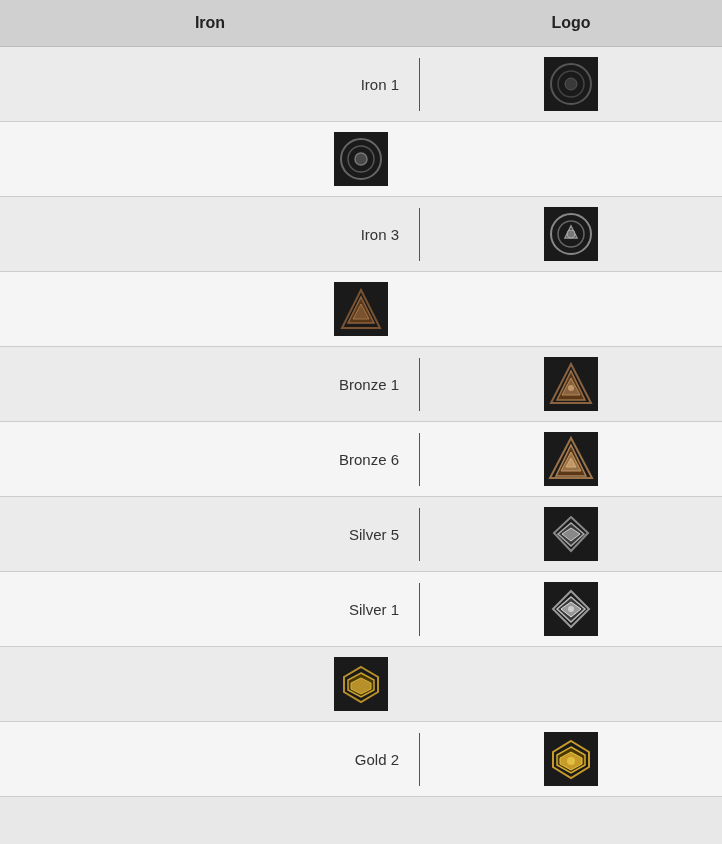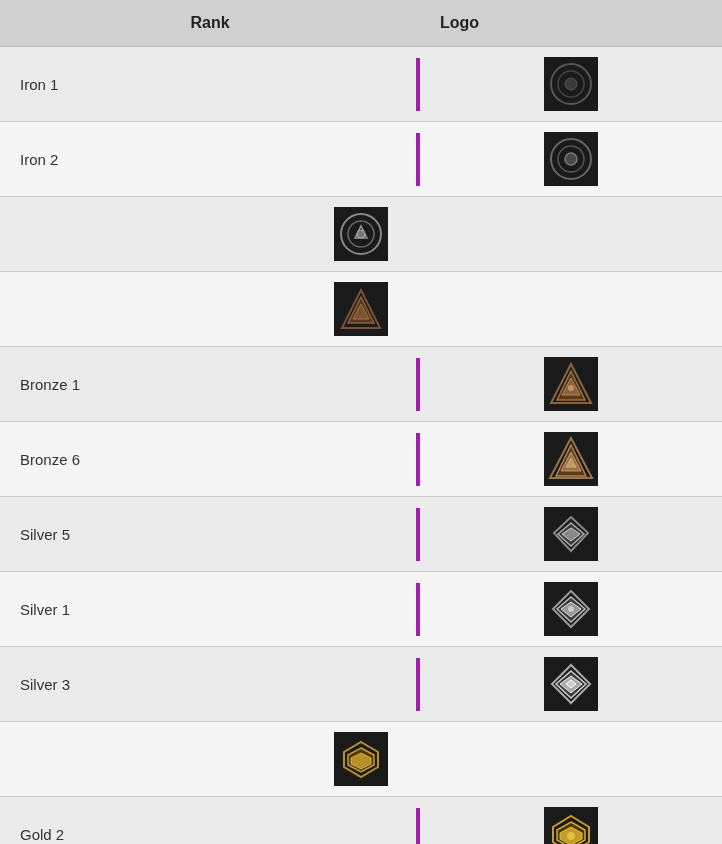--- a/index.html
+++ b/index.html
@@ -24,87 +24,87 @@
       font-size: 16px;
       color: #222;
       text-align: center;
     }
     .header-logo {
       flex: 1;
       padding: 14px 20px;
       font-weight: bold;
       font-size: 16px;
       color: #222;
-      text-align: left;
+      text-align: center;
     }
     .data-row {
       display: flex;
       align-items: center;
       border-bottom: 1px solid #ccc;
     }
     .data-row:nth-child(odd) {
       background: #ebebeb;
     }
     .data-row:nth-child(even) {
       background: #f5f5f5;
     }
     .rank-cell {
       flex: 0 0 420px;
       padding: 18px 20px;
       font-size: 15px;
       color: #333;
-      text-align: left;
-      border-right: 4px solid #a21caf;
+      text-align: right;
+      border-right: 1px solid #a21caf;
     }
     .logo-cell {
       flex: 1;
       padding: 10px 20px;
       display: flex;
       align-items: center;
       justify-content: center;
     }
 
     
     .badge {
       width: 54px;
       height: 54px;
     }
   </style>
 </head>
 <body>
 
 <div class="table-container">
   <div class="header-row">
-    <div class="header-rank">Rank</div>
+    <div class="header-rank">Iron</div>
     <div class="header-logo">Logo</div>
   </div>
   <div id="table-body">
       <div class="data-row">
         <div class="rank-cell">Iron 1</div>
         <div class="logo-cell">
           <div class="badge"><svg viewBox="0 0 54 54" xmlns="http://www.w3.org/2000/svg">
       <rect width="54" height="54" fill="#1a1a1a"></rect>
       <circle cx="27" cy="27" r="20" fill="none" stroke="#555" stroke-width="2"></circle>
       <circle cx="27" cy="27" r="13" fill="none" stroke="#444" stroke-width="1.5"></circle>
       <circle cx="27" cy="27" r="6" fill="#3a3a3a" stroke="#555" stroke-width="1"></circle>
     </svg></div>
         </div>
       </div>
       <div class="data-row">
-        <div class="rank-cell">Iron 2</div>
         <div class="logo-cell">
           <div class="badge"><svg viewBox="0 0 54 54" xmlns="http://www.w3.org/2000/svg">
       <rect width="54" height="54" fill="#1a1a1a"></rect>
       <circle cx="27" cy="27" r="20" fill="none" stroke="#666" stroke-width="2"></circle>
       <circle cx="27" cy="27" r="13" fill="none" stroke="#555" stroke-width="1.5"></circle>
       <circle cx="27" cy="27" r="6" fill="#4a4a4a" stroke="#777" stroke-width="1.5"></circle>
     </svg></div>
         </div>
       </div>
       <div class="data-row">
+        <div class="rank-cell">Iron 3</div>
         <div class="logo-cell">
           <div class="badge"><svg viewBox="0 0 54 54" xmlns="http://www.w3.org/2000/svg">
       <rect width="54" height="54" fill="#1a1a1a"></rect>
       <circle cx="27" cy="27" r="20" fill="none" stroke="#888" stroke-width="2"></circle>
       <circle cx="27" cy="27" r="13" fill="none" stroke="#666" stroke-width="1.5"></circle>
       <polygon points="27,19 33,31 21,31" fill="none" stroke="#999" stroke-width="1.5"></polygon>
       <circle cx="27" cy="27" r="4" fill="#777" stroke="#aaa" stroke-width="1"></circle>
     </svg></div>
         </div>
       </div>
@@ -159,32 +159,20 @@
           <div class="badge"><svg viewBox="0 0 54 54" xmlns="http://www.w3.org/2000/svg">
       <rect width="54" height="54" fill="#1a1a1a"></rect>
       <polygon points="27,9 45,27 27,45 9,27" fill="none" stroke="#999" stroke-width="2"></polygon>
       <polygon points="27,15 41,27 27,40 13,27" fill="#3a3a3a" stroke="#bbb" stroke-width="1.5"></polygon>
       <polygon points="27,20 37,27 27,35 17,27" fill="#999" stroke="#ddd" stroke-width="1"></polygon>
       <circle cx="27" cy="27" r="3" fill="#ccc"></circle>
     </svg></div>
         </div>
       </div>
       <div class="data-row">
-        <div class="rank-cell">Silver 3</div>
-        <div class="logo-cell">
-          <div class="badge"><svg viewBox="0 0 54 54" xmlns="http://www.w3.org/2000/svg">
-      <rect width="54" height="54" fill="#1a1a1a"></rect>
-      <polygon points="27,8 46,27 27,46 8,27" fill="none" stroke="#aaa" stroke-width="2"></polygon>
-      <polygon points="27,14 42,27 27,41 12,27" fill="#3a3a3a" stroke="#ccc" stroke-width="1.5"></polygon>
-      <polygon points="27,19 38,27 27,36 16,27" fill="#aaa" stroke="#eee" stroke-width="1"></polygon>
-      <polygon points="27,23 32,27 27,31 22,27" fill="#ccc" stroke="#fff" stroke-width="1"></polygon>
-    </svg></div>
-        </div>
-      </div>
-      <div class="data-row">
         <div class="logo-cell">
           <div class="badge"><svg viewBox="0 0 54 54" xmlns="http://www.w3.org/2000/svg">
       <rect width="54" height="54" fill="#1a1a1a"></rect>
       <polygon points="27,10 44,20 44,35 27,45 10,35 10,20" fill="none" stroke="#b8902a" stroke-width="2"></polygon>
       <polygon points="27,16 40,23 40,33 27,40 14,33 14,23" fill="#4a3800" stroke="#c8a030" stroke-width="1.5"></polygon>
       <polygon points="27,21 37,26 37,32 27,37 17,32 17,26" fill="#b8902a" stroke="#d4b040" stroke-width="1"></polygon>
     </svg></div>
         </div>
       </div>
       <div class="data-row">

